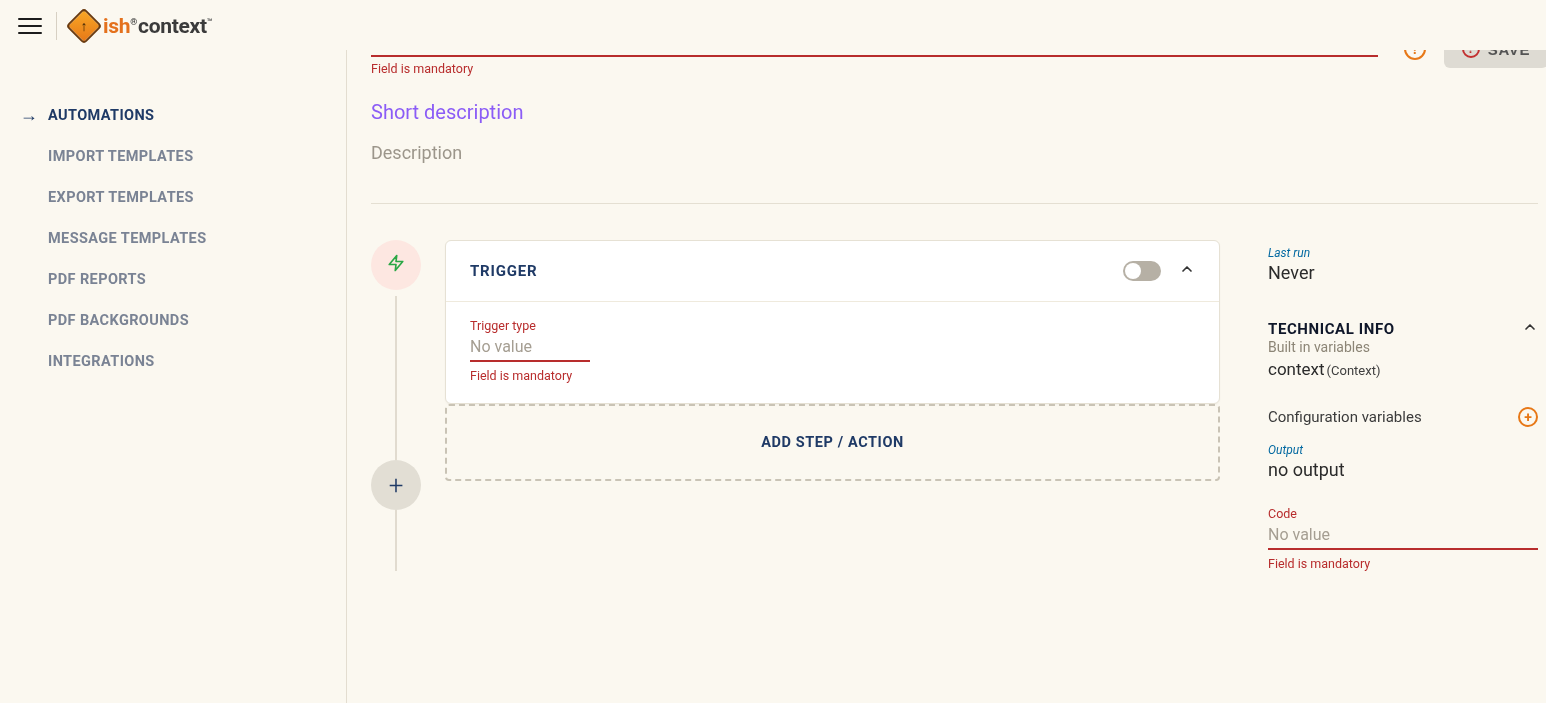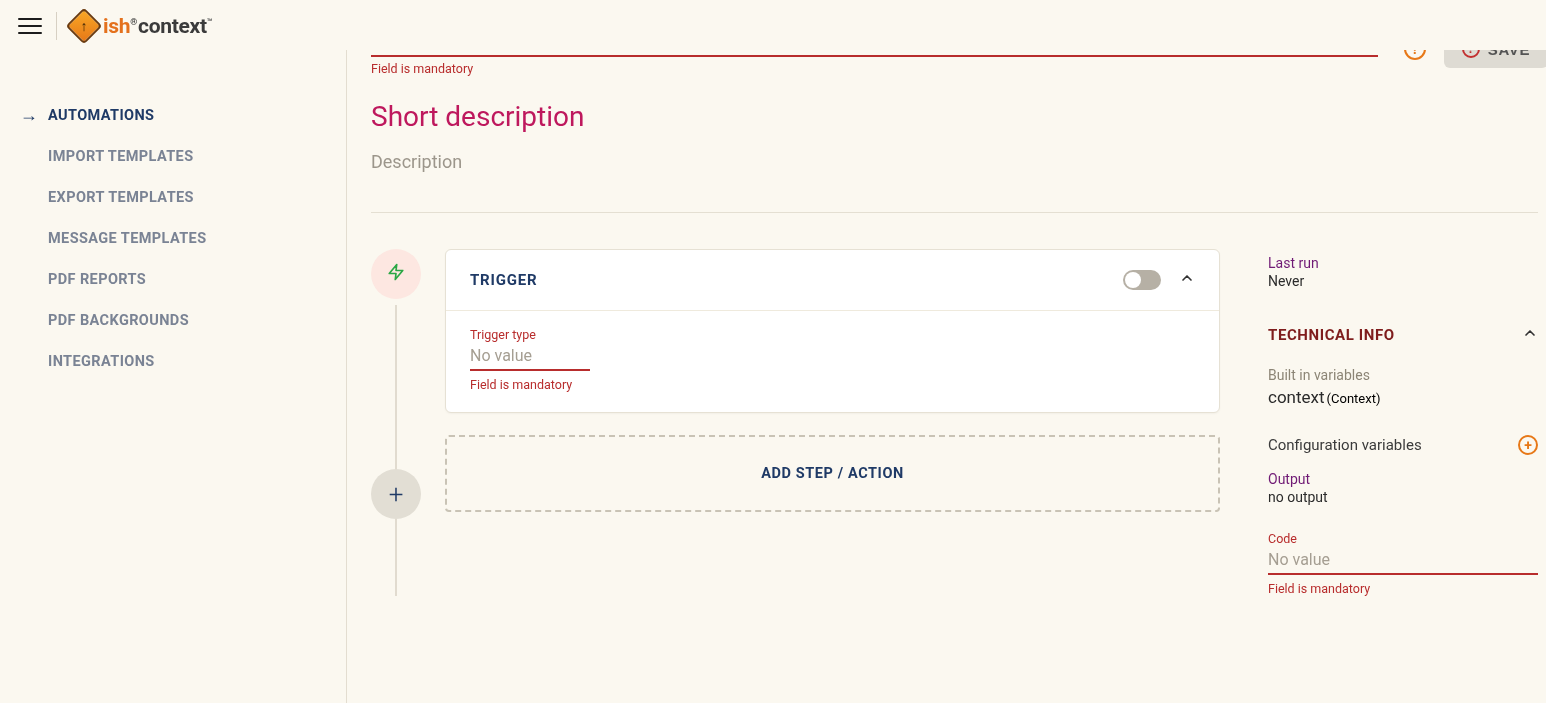--- a/index.html
+++ b/index.html
@@ -114,21 +114,21 @@
     color:#545454; font-weight:700; font-size:15px;
     letter-spacing:0.6px; cursor:pointer;
   }
   .save-btn .warn {
     width:18px;height:18px;border:2px solid #c23030;border-radius:50%;
     color:#c23030;display:flex;align-items:center;justify-content:center;
     font-weight:900;font-size:12px;
   }
 
   .short-desc {
-    font-size:28px; color:#be185d; padding:6px 0 18px;
+    font-size:20px; color:#8b5cf6; padding:6px 0 18px;
   }
   .desc-label { font-size:18px; color:#9c968b; }
   .hr { border:none; border-top:1px solid #e4dfd2; margin:40px 0 36px; }
 
   
   .workflow {
     display:flex; gap:48px;
   }
   .flow-col {
     flex:1; display:flex; gap:24px;
@@ -147,21 +147,20 @@
   }
   .rail-dot.trig { background:#fde7e1; }
   .rail-dot.add { background:#e2ded4; cursor:pointer; margin-top: 170px;}
   .bolt { color:#2aa745; font-size:22px; }
   .plus { color:#1f3a66; font-size:26px; font-weight:300;}
 
   .flow-content { flex:1; }
   .card {
     background:#fff; border:1px solid #e6e1d4; border-radius:6px;
     box-shadow:0 1px 2px rgba(0,0,0,0.04);
-    margin-bottom:22px;
   }
   .card-head {
     display:flex; align-items:center; justify-content:space-between;
     padding:20px 24px;
     border-bottom:1px solid #efeadd;
   }
   .card-title { color:#1f3a66; font-size:15px; font-weight:700; letter-spacing:0.8px; }
   .card-head-r { display:flex; align-items:center; gap:18px; }
   .toggle {
     width:38px; height:20px; background:#b6b0a5; border-radius:10px; position:relative; cursor:pointer;
@@ -182,33 +181,32 @@
 
   .add-step {
     border:2px dashed #c9c3b5; border-radius:4px;
     text-align:center; padding:28px 0;
     color:#1f3a66; font-weight:700; letter-spacing:0.6px;
     font-size:14.5px; cursor:pointer;
   }
 
   
   .info-col { width:270px; padding-top:6px; }
-  .info-label { font-size:14px; color:#701a75; }
-  .info-value { font-size:14px; color:#2b2b2b; margin-top:2px; margin-bottom:36px; }
+  .info-label { font-size:12px; color:#0369a1;font-style:italic; }
+  .info-value { font-size:18px; color:#2b2b2b; margin-top:2px; margin-bottom:36px; }
 
   .tech-head {
     display:flex; align-items:center; justify-content:space-between;
-    color:#7f1d1d; font-weight:700; font-size:15px; letter-spacing:0.6px;
-    margin-bottom:22px;
+    color:#0f172a; font-weight:700; font-size:15px; letter-spacing:0.6px;
   }
   .tech-head .chev { color:#444; }
 
   .builtin { font-size:14px; color:#8c8576; margin-bottom:4px;}
   .ctx-line { font-size:17px; }
-  .ctx-line .ctx-type { font-size:13px; color:#000000; margin-left:2px; }
+  .ctx-line .ctx-type { font-size:13px; color:#404040; margin-left:2px; }
 
   .conf-row { display:flex; justify-content:space-between; align-items:center;
     margin-top:28px; }
   .conf-row .lbl { font-size:15px; color:#3b3b3b; }
   .conf-add {
     width:20px;height:20px;border:2px solid #e77817;border-radius:50%;
     color:#e77817;display:flex;align-items:center;justify-content:center;
     font-weight:700;font-size:14px;cursor:pointer;line-height:1;
   }
 

